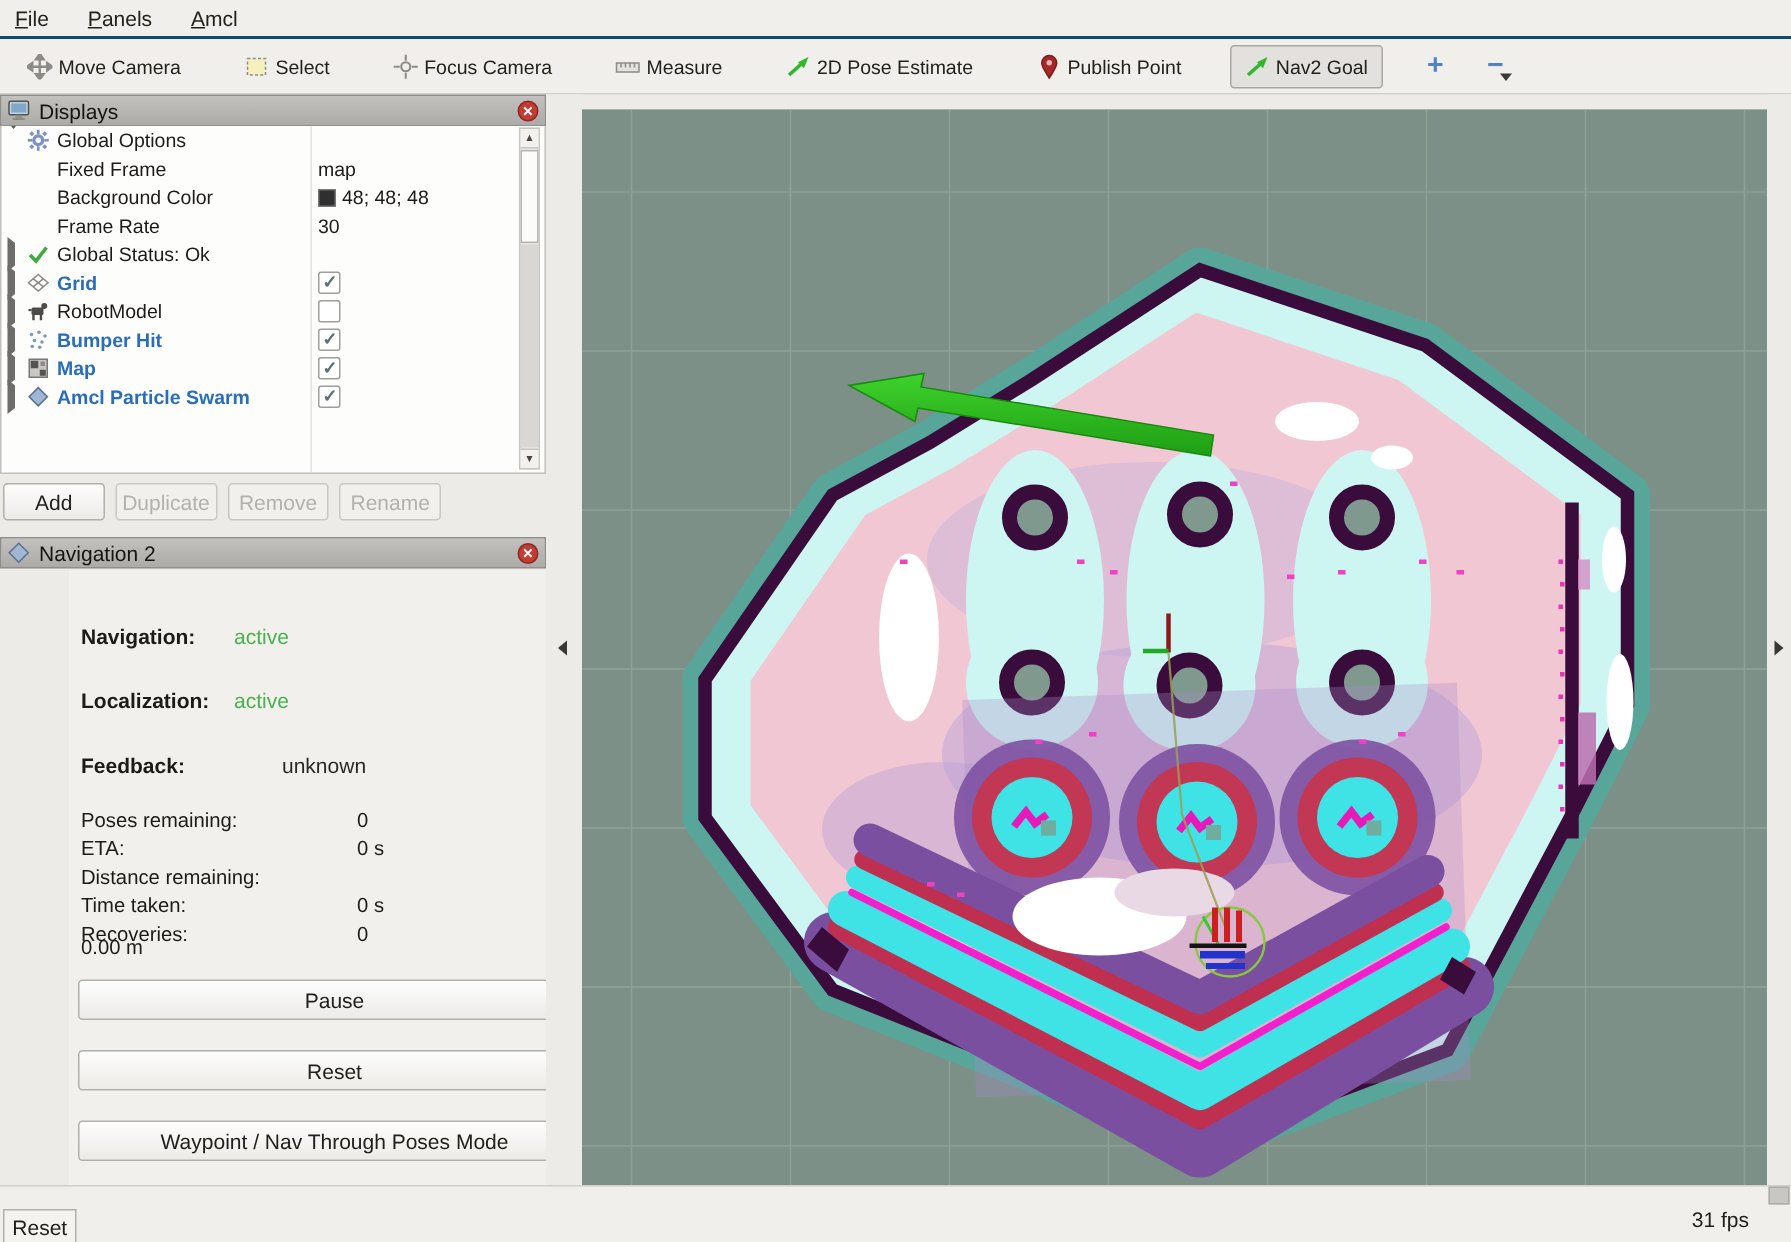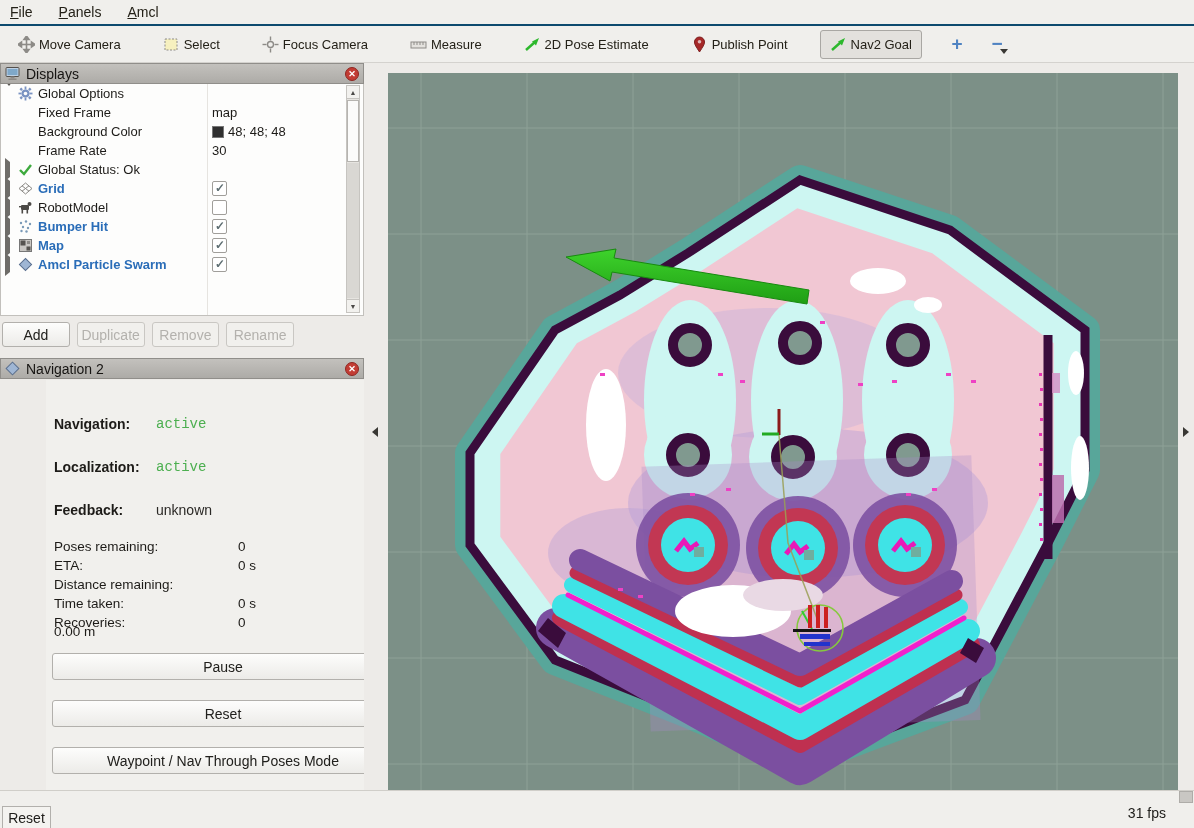--- a/index.html
+++ b/index.html
@@ -49,21 +49,21 @@
 
   .btnrow { position:absolute; left:2px; top:322px; width:292px; display:flex; gap:7px; }
   .sbtn { flex:1; height:25px; border:1px solid #b2b0ac; border-radius:3px; background:linear-gradient(#fdfdfc,#ecebe8); font-family:inherit; font-size:14px; color:#21201d; }
   .sbtn.disabled { color:#b3b1ad; border-color:#c9c7c3; background:#f1f0ed; }
 
   
   .nav-body { position:absolute; left:4px; top:380px; width:364px; height:410px; background:#f1f0ed;margin-left:42px; }
   .status-row { position:absolute; left:8px; display:flex; }
   .status-row .slabel { font-weight:bold; font-size:14px; width:102px; }
   .status-row .sval { font-size:14px; }
-  .sval.active { color:#4caf50;font-family:Liberation Mono, monospace; }
+  .sval.active { color:#4caf50; }
   .sval.neutral { color:#2b2926; }
   .stat-row { position:absolute; left:8px; width:250px; display:flex; font-size:13.5px;gap:32px; }
   .stat-row .stlabel { width:152px; }
   .bigbtn { position:absolute; left:6px; width:342px; height:27px; border:1px solid #b2b0ac; border-radius:3px; background:linear-gradient(#fdfdfc,#ecebe8); font-family:inherit; font-size:14px; color:#21201d; }
 
   
   .vsplit { position:absolute; top:63px; width:24px; height:727px; background:#edebe8; }
   .vsplit .grip { position:absolute; top:360px; left:5px; width:12px; height:18px; display:flex; align-items:center; justify-content:center; }
   .arrow-left { width:0;height:0;border-right:6px solid #3a3834;border-top:5px solid transparent;border-bottom:5px solid transparent; }
   .arrow-right { width:0;height:0;border-left:6px solid #3a3834;border-top:5px solid transparent;border-bottom:5px solid transparent; }
@@ -314,21 +314,21 @@
 
   <div class="nav-body" id="navbody">
       <div class="status-row" style="top: 36px;">
         <span class="slabel">Navigation:</span>
         <span class="sval active">active</span>
       </div>
       <div class="status-row" style="top: 79px;">
         <span class="slabel">Localization:</span>
         <span class="sval active">active</span>
       </div>
-      <div class="status-row" style="top: 122px;">
+      <div class="status-row" style="top: 122px; gap: 32px;">
         <span class="slabel">Feedback:</span>
         <span class="sval neutral">unknown</span>
       </div>
       <div class="stat-row" style="top: 159px;">
         <span class="stlabel">Poses remaining:</span>
         <span>0</span>
       </div>
       <div class="stat-row" style="top: 178px;">
         <span class="stlabel">ETA:</span>
         <span>0 s</span>

